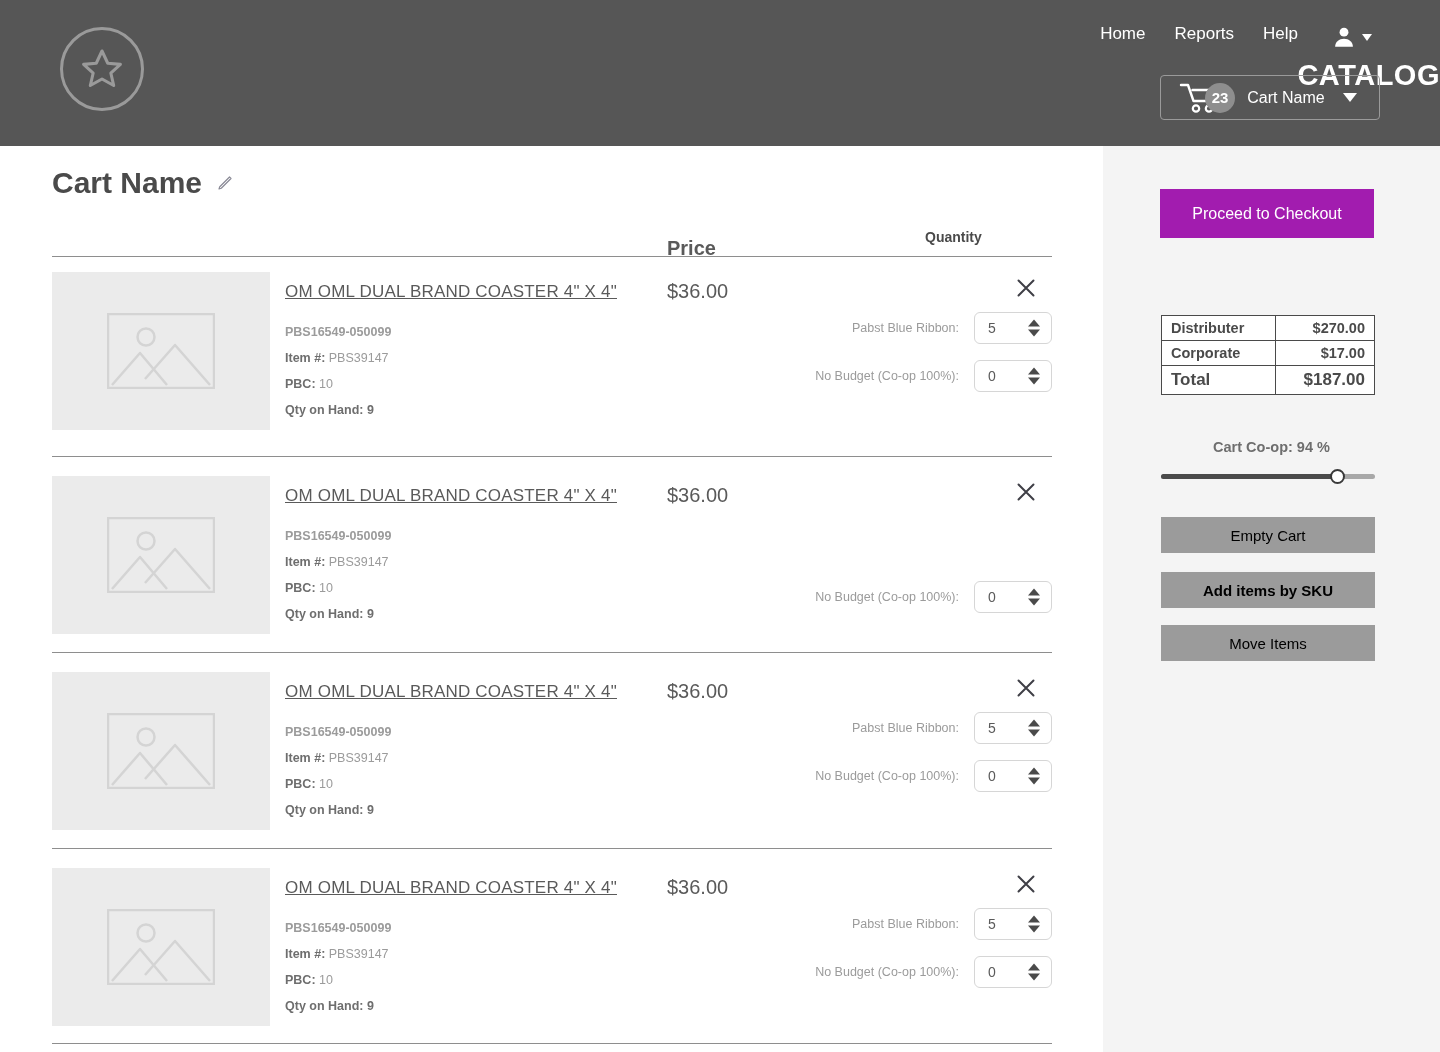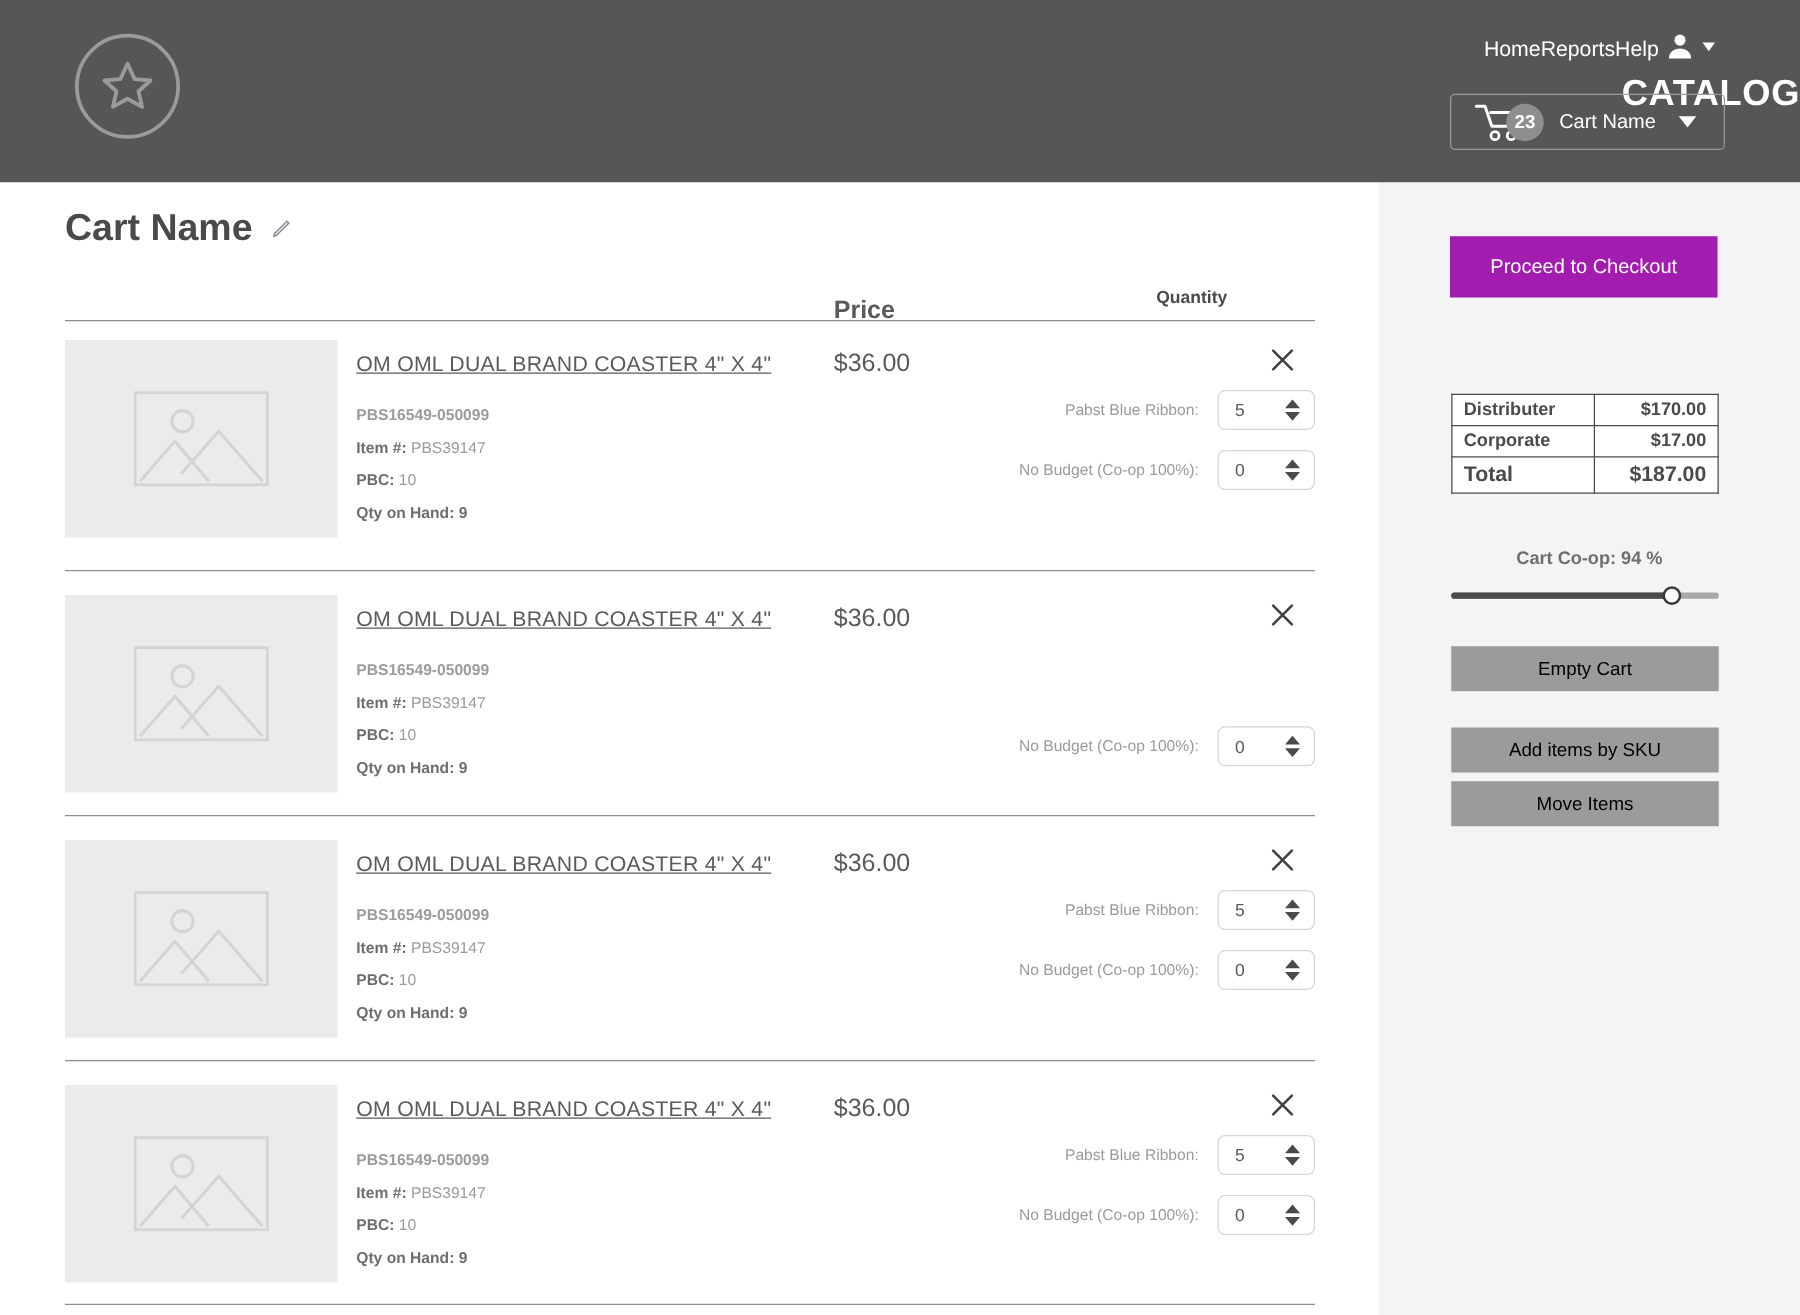--- a/index.html
+++ b/index.html
@@ -41,21 +41,22 @@
     text-align: right;
     font-size: 29px;
     font-weight: bold;
     color: #ffffff;
     letter-spacing: 0.5px;
   }
   .nav {
     position: absolute;
     right: 68px; top: 24px;
     display: flex;
-    align-items: flex-end;
+    align-items: flex-start;
+    gap: 29px;
     text-decoration: underline;
   }
   .nav-link {
     font-size: 17px;
     color: #ffffff;
     text-decoration: none;
     cursor: pointer;
   }
   .user-menu {
     display: flex;
@@ -343,21 +344,21 @@
     left: 58px;
     width: 214px; height: 36px;
     background: #9b9b9b;
     color: #000000;
     font-size: 15px;
     border: none;
     cursor: pointer;
     font-family: "Liberation Sans", sans-serif;
   }
   .side-btn.b1 { top: 371px; }
-  .side-btn.b2 { top: 436px; }
+  .side-btn.b2 { top: 426px; font-weight: bold; }
   .side-btn.b3 { top: 479px; }
 </style>
 </head>
 <body>
 
 <div class="topbar">
 
   <div class="logo-circle">
     <svg class="logo-star" viewBox="0 0 24 24">
       <polygon points="12,2.6 15,9 21.6,9.6 16.6,14.1 18.1,20.6 12,17.2 5.9,20.6 7.4,14.1 2.4,9.6 9,9" fill="none" stroke="#9a9a9a" stroke-width="1.6" stroke-linejoin="round"></polygon>
@@ -581,21 +582,21 @@
 
 <div class="sidebar">
 
   <button class="checkout-btn">Proceed to Checkout</button>
 
 
   <table class="totals">
     <tbody id="totals-body">
         <tr>
           <td>Distributer</td>
-                  <td class="val">$170.00</td>
+                  <td class="val">$270.00</td>
         </tr>
         <tr>
           <td>Corporate</td>
                   <td class="val">$17.00</td>
         </tr>
         <tr class="total-row">
           <td>Total</td>
                   <td class="val">$187.00</td>
         </tr>
       </tbody>

